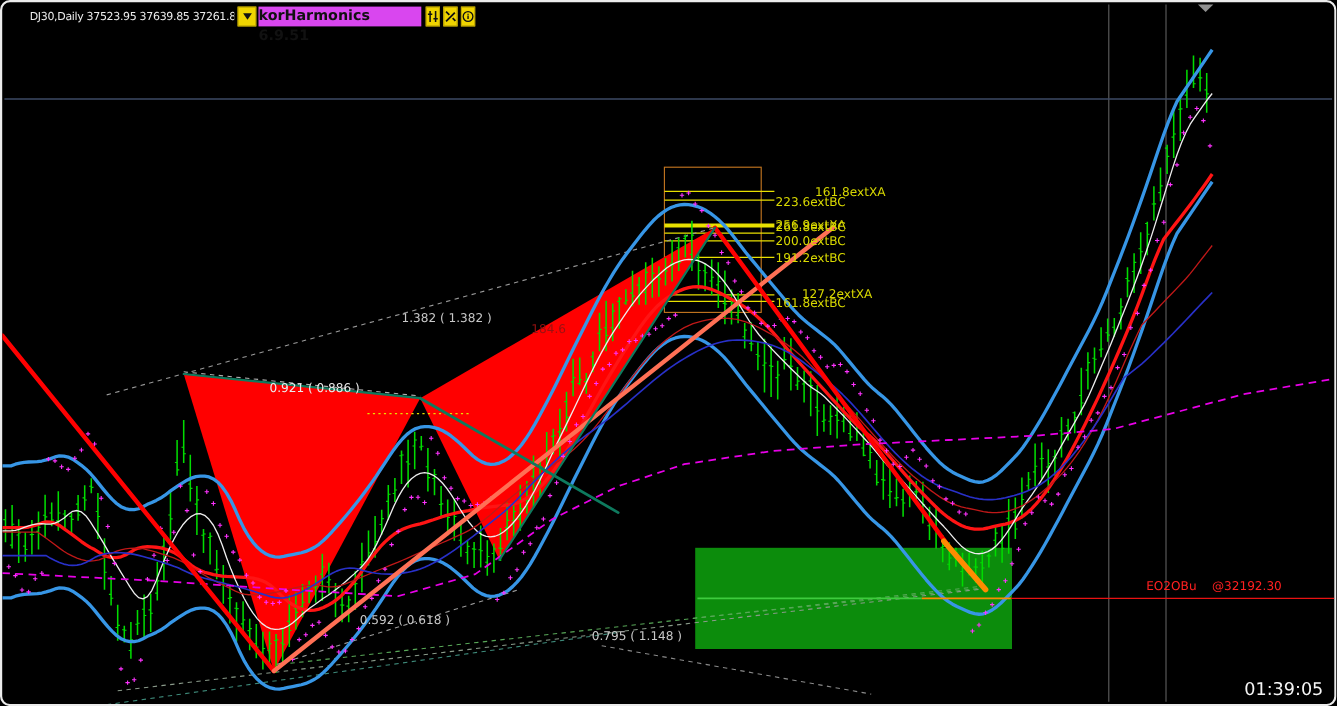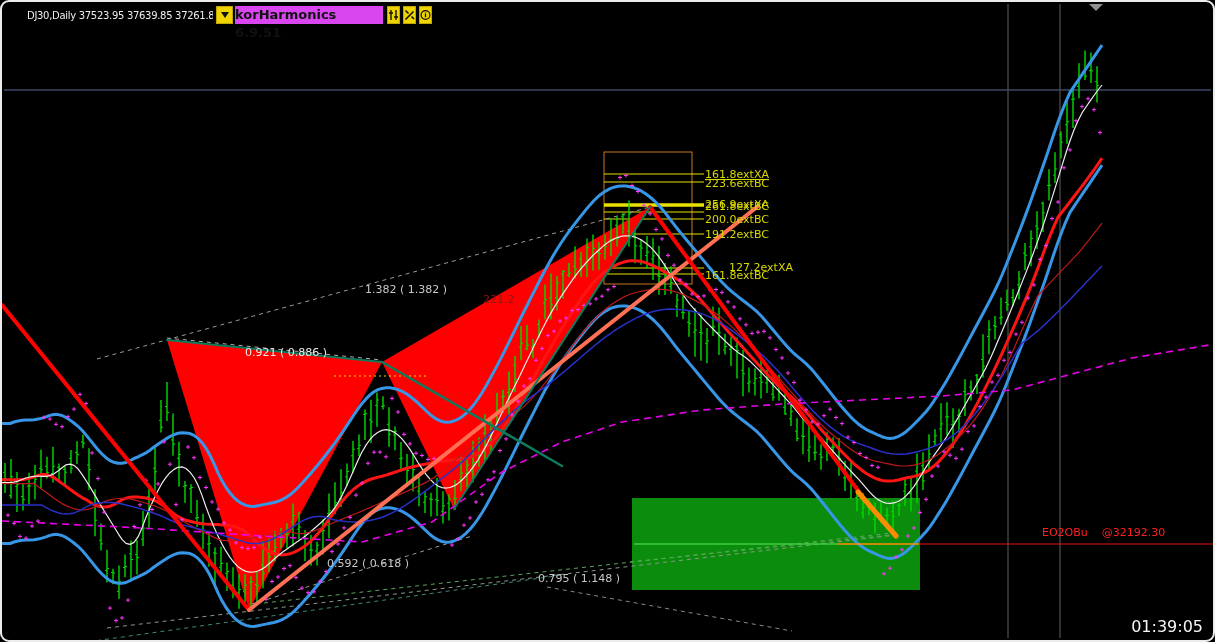--- a/index.html
+++ b/index.html
@@ -101,24 +101,24 @@
       <svg width="11" height="12" viewBox="0 0 11 12">
         <circle cx="5.5" cy="6" r="4.4" stroke="#111" stroke-width="1.2" fill="none"></circle>
         <path d="M5.5 5v3.2M5.5 3.4v1" stroke="#111" stroke-width="1.3"></path>
       </svg>
     </button>
   </div>
 
   <div id="labels">
       <span class="rlabel" style="left: 363px; top: 281px; color: rgb(200, 200, 200);">1.382 ( 1.382 )</span>
       <span class="rlabel" style="left: 243px; top: 344px; color: rgb(236, 236, 236);">0.921 ( 0.886 )</span>
-      <span class="rlabel" style="left: 481px; top: 291px; color: rgb(153, 18, 18);">221.2</span>
+      <span class="rlabel" style="left: 481px; top: 291px; color: rgb(153, 18, 18);">184.6</span>
       <span class="rlabel" style="left: 325px; top: 555px; color: rgb(200, 200, 200);">0.592 ( 0.618 )</span>
       <span class="rlabel" style="left: 536px; top: 570px; color: rgb(200, 200, 200);">0.795 ( 1.148 )</span>
-      <span class="fiblabel" style="left: 703px; top: 167px; text-decoration: underline;">161.8extXA</span>
+      <span class="fiblabel" style="left: 739px; top: 167px;">161.8extXA</span>
       <span class="fiblabel" style="left: 703px; top: 176px; text-align: center;">223.6extBC</span>
       <span class="fiblabel" style="left: 703px; top: 197px;">256.9extXA</span>
       <span class="fiblabel" style="left: 703px; top: 199px;">261.8extBC</span>
       <span class="fiblabel" style="left: 703px; top: 212px;">200.0extBC</span>
       <span class="fiblabel" style="left: 703px; top: 227px;">191.2extBC</span>
       <span class="fiblabel" style="left: 703px; top: 260px; margin-left: 24px;">127.2extXA</span>
       <span class="fiblabel" style="left: 703px; top: 268px;">161.8extBC</span>
     </div>
 
   <div id="signal-label" style="left: 1008px; top: 524px; padding-left: 32px;">

